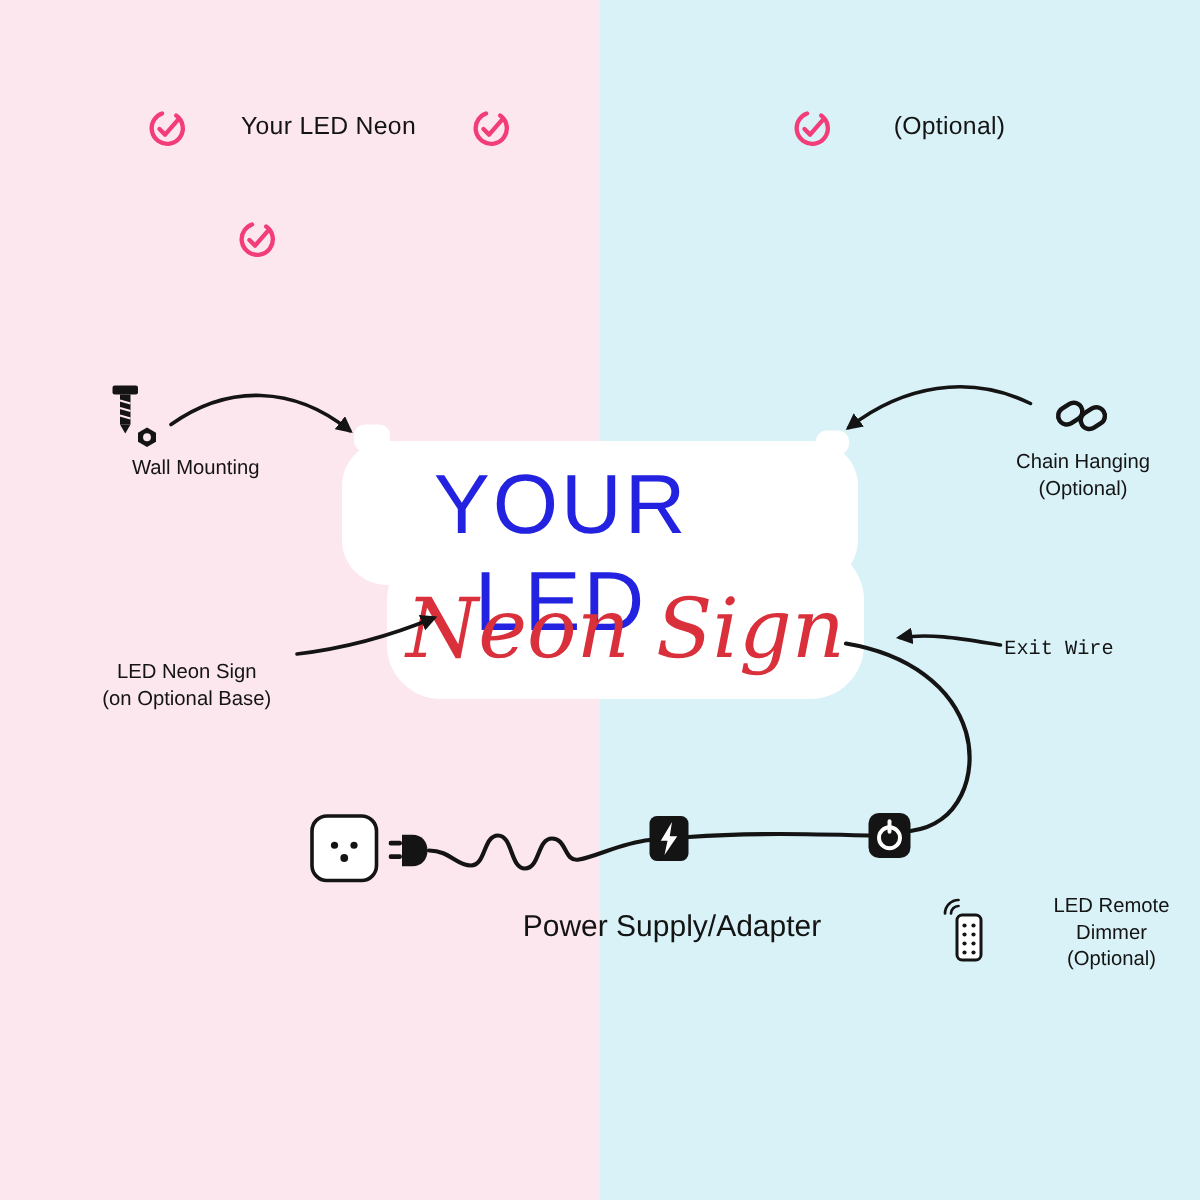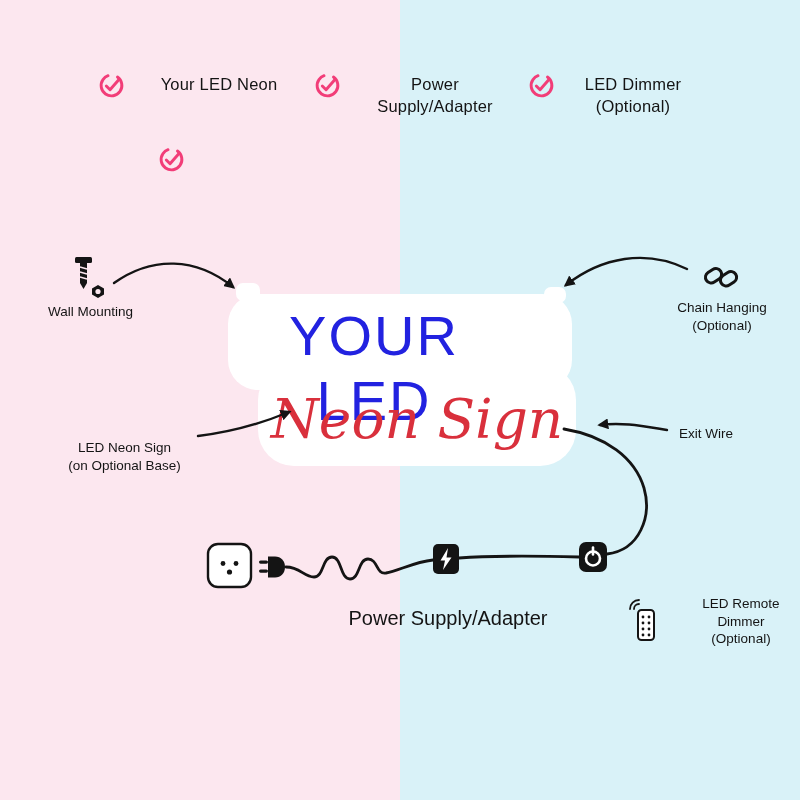--- a/index.html
+++ b/index.html
@@ -30,24 +30,24 @@
   .wire{fill:none;stroke:#141414;stroke-width:2.8;stroke-linecap:round;}
 
   .screw-icon{left:70px;top:256px;width:40px;height:44px;}
   .chain-icon{left:700px;top:261px;width:42px;height:32px;}
   .outlet-icon{left:206px;top:542px;width:47px;height:47px;}
   .plug-icon{left:259px;top:555px;width:27px;height:24px;}
   .adapter-icon{left:432px;top:543px;width:28px;height:32px;}
   .dimmer-icon{left:578px;top:541px;width:30px;height:32px;}
   .remote-icon{left:627px;top:597px;width:34px;height:46px;}
 
-  .wall-label{left:8px;top:303px;width:165px;}
+  .wall-label{left:8px;top:303px;width:165px;text-align:right;}
   .chain-label{left:652px;top:299px;width:140px;}
   .neon-label{left:42px;top:439px;width:165px;}
-  .exitwire-label{left:662px;top:425px;width:88px;}
+  .exitwire-label{left:662px;top:425px;width:88px;font-family:Liberation Mono, monospace;}
   .power-label{left:348px;top:610px;width:200px;font-size:20px;}
   .remote-label{left:658px;top:595px;width:86px;margin-left:40px;}
 </style>
 </head>
 <body>
 
 <div class="canvas">
 
   <div class="abs bg-left"></div>
   <div class="abs bg-right"></div>
@@ -57,31 +57,26 @@
     <path d="M8 13.5 l3.6 3.6 L20 7.5" fill="none" stroke="#f23d78" stroke-width="2.8" stroke-linecap="round" stroke-linejoin="round"></path>
   </svg>
   <div class="abs check-text" style="left:134px;top:73px;width:170px">
     <div>Your LED Neon</div>
   </div>
 
   <svg class="abs check-icon" style="left:314px;top:72px" viewBox="0 0 26 26">
     <circle cx="13" cy="13" r="10" fill="none" stroke="#f23d78" stroke-width="2.8" stroke-linecap="round" stroke-dasharray="53 10" transform="rotate(-55 13 13)"></circle>
     <path d="M8 13.5 l3.6 3.6 L20 7.5" fill="none" stroke="#f23d78" stroke-width="2.8" stroke-linecap="round" stroke-linejoin="round"></path>
   </svg>
-  <div class="abs check-text" style="left:350px;top:73px;width:170px">
-    <div>Power</div>
-    <div>Supply/Adapter</div>
-  </div>
 
   <svg class="abs check-icon" style="left:528px;top:72px" viewBox="0 0 26 26">
     <circle cx="13" cy="13" r="10" fill="none" stroke="#f23d78" stroke-width="2.8" stroke-linecap="round" stroke-dasharray="53 10" transform="rotate(-55 13 13)"></circle>
     <path d="M8 13.5 l3.6 3.6 L20 7.5" fill="none" stroke="#f23d78" stroke-width="2.8" stroke-linecap="round" stroke-linejoin="round"></path>
   </svg>
   <div class="abs check-text" style="left:558px;top:73px;width:150px">
-    <div>LED Dimmer</div>
     <div>(Optional)</div>
   </div>
 
   <svg class="abs check-icon" style="left:158px;top:146px" viewBox="0 0 26 26">
     <circle cx="13" cy="13" r="10" fill="none" stroke="#f23d78" stroke-width="2.8" stroke-linecap="round" stroke-dasharray="53 10" transform="rotate(-55 13 13)"></circle>
     <path d="M8 13.5 l3.6 3.6 L20 7.5" fill="none" stroke="#f23d78" stroke-width="2.8" stroke-linecap="round" stroke-linejoin="round"></path>
   </svg>
 
   <div class="abs sign-board sign-tab-a"></div>
   <div class="abs sign-board sign-tab-b"></div>

